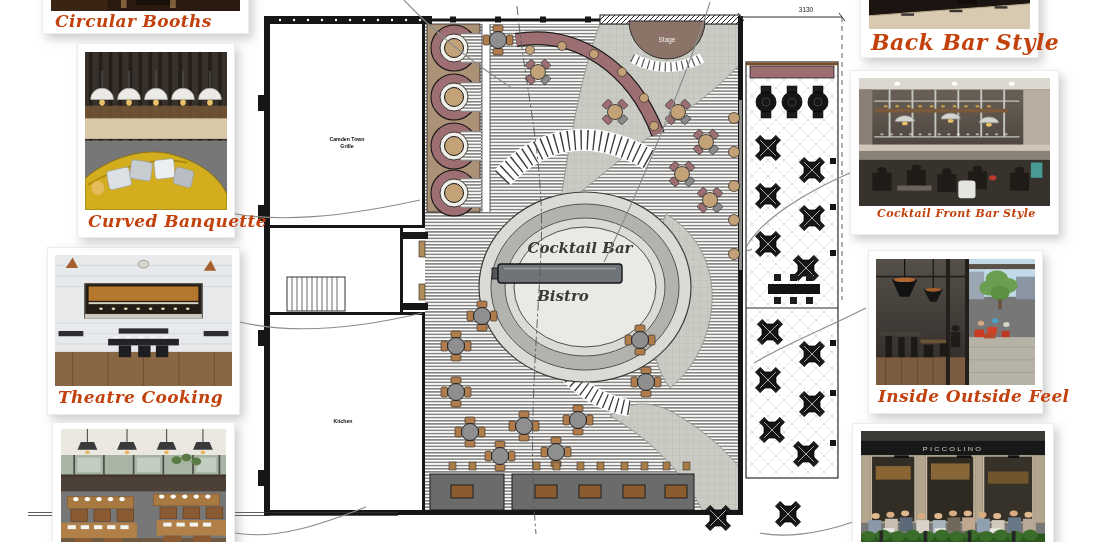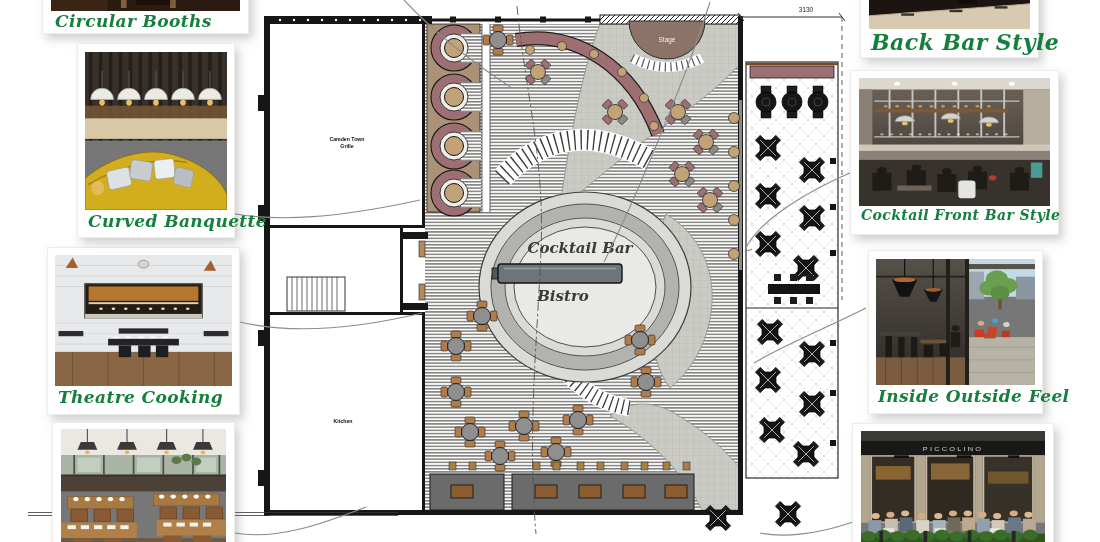--- a/index.html
+++ b/index.html
@@ -3,21 +3,21 @@
 <meta charset="utf-8">
 <style>
   html,body{margin:0;padding:0;background:#fff;}
   #stage{position:relative;width:1100px;height:542px;overflow:hidden;background:#fff;
          font-family:"Liberation Sans",sans-serif;}
   .polaroid{position:absolute;background:#fff;border:1px solid #ececea;
             box-shadow:4px 5px 9px rgba(130,130,130,.38);}
   .photo{position:absolute;overflow:hidden;background:#777;}
   .photo svg{width:100%;height:100%;display:block;}
   .cap{position:absolute;font-family:"DejaVu Serif",serif;font-style:italic;font-weight:600;
-       color:#15803d;letter-spacing:.4px;white-space:nowrap;}
+       color:#c2410c;letter-spacing:.4px;white-space:nowrap;}
   #plansvg{position:absolute;left:0;top:0;}
   .scriptlbl{font-family:"DejaVu Serif",serif;font-style:italic;font-weight:600;fill:#3a3a3a;}
   .tinylbl{font-family:"Liberation Sans",sans-serif;font-weight:bold;fill:#111;}
 </style>
 </head>
 <body>
 
 <div id="stage">
 
 <svg id="plansvg" width="1100" height="542" viewBox="0 0 1100 542">
@@ -607,21 +607,21 @@
             <rect x="57" y="73" width="10" height="14"></rect>
         <circle cx="84" cy="72" r="2.5"></circle>
             <rect x="79" y="74" width="10" height="14"></rect>
       </g>
       <rect x="52" y="80" width="9" height="14" rx="2" fill="#e4e4e0"></rect>
       <rect x="90" y="66" width="6" height="12" fill="#4a9a94"></rect>
       <circle cx="70" cy="78" r="2" fill="#b83a2e"></circle>
       <rect x="20" y="84" width="18" height="4" fill="#6a6258"></rect>
     </svg>
   </div>
-  <div class="cap" style="left:10px;top:136px;font-size:14px;">Cocktail Front Bar Style</div>
+  <div class="cap" style="left:26px;top:136px;font-size:11px;">Cocktail Front Bar Style</div>
 </div>
 
 <div class="polaroid" style="left:868px;top:250px;width:173px;height:162px;">
   <div class="photo" style="left:7px;top:8px;right:7px;height:126px;">
     <svg viewBox="0 0 100 100" preserveAspectRatio="none">
       <defs>
             <linearGradient id="g7" x1="0" y1="0" x2="0" y2="1">
               <stop offset="0" stop-color="#56504a"></stop>
               <stop offset="1" stop-color="#2c2824"></stop>
             </linearGradient>

